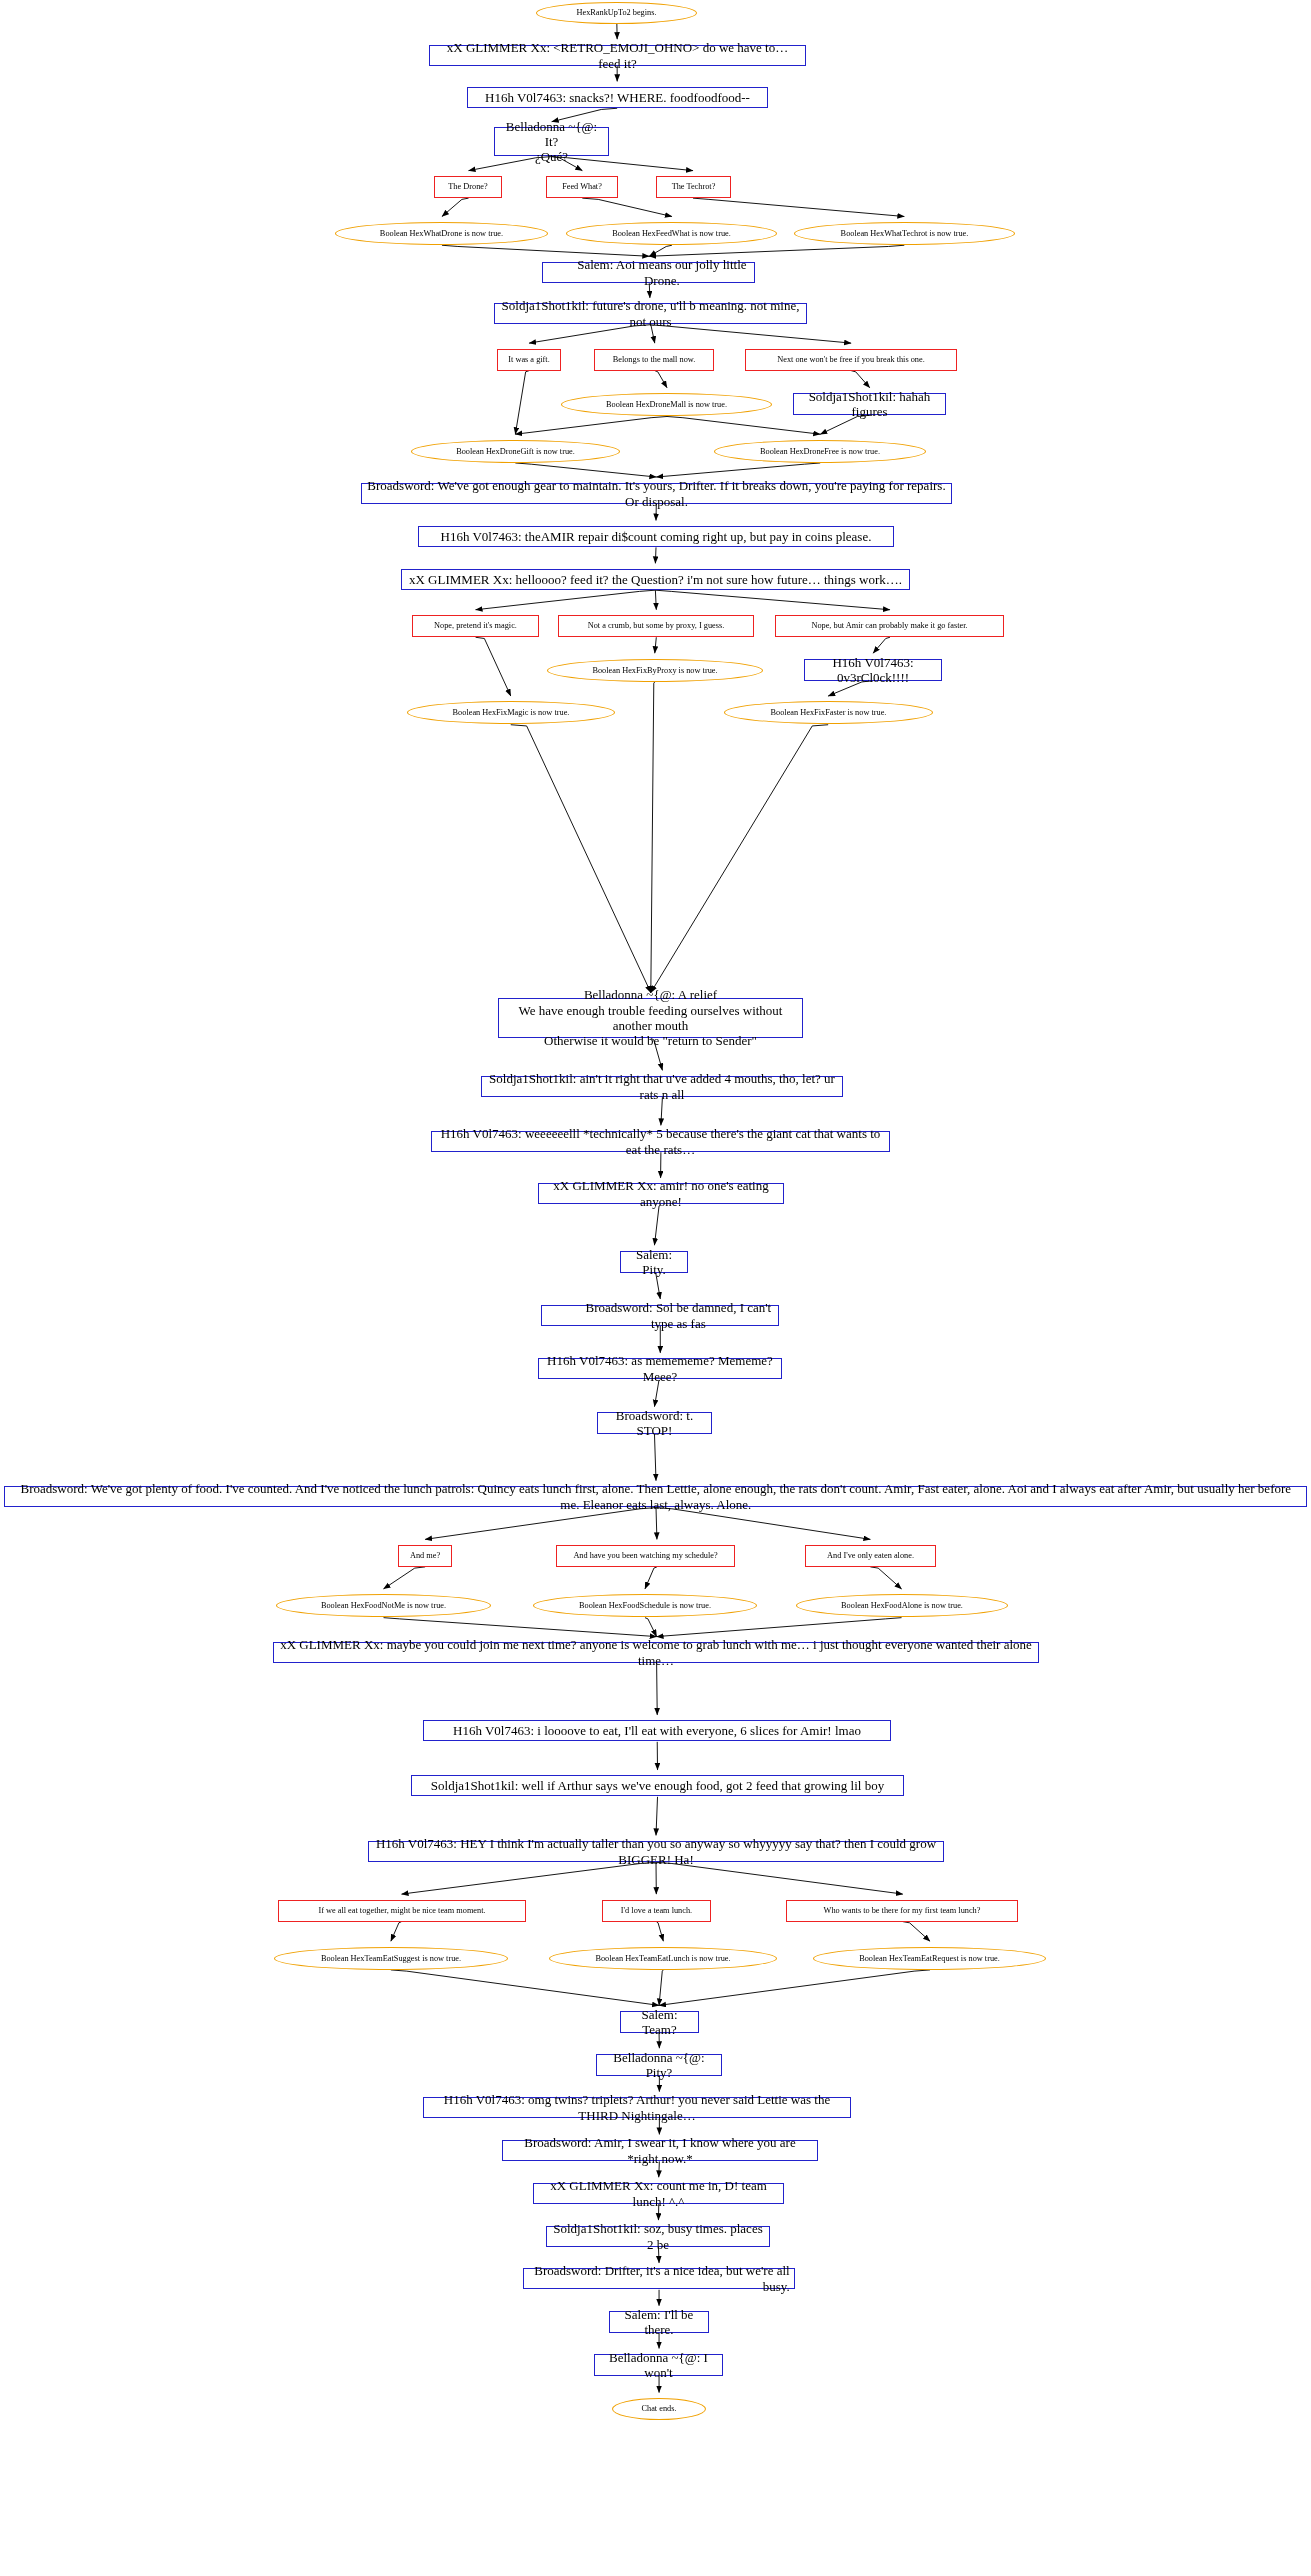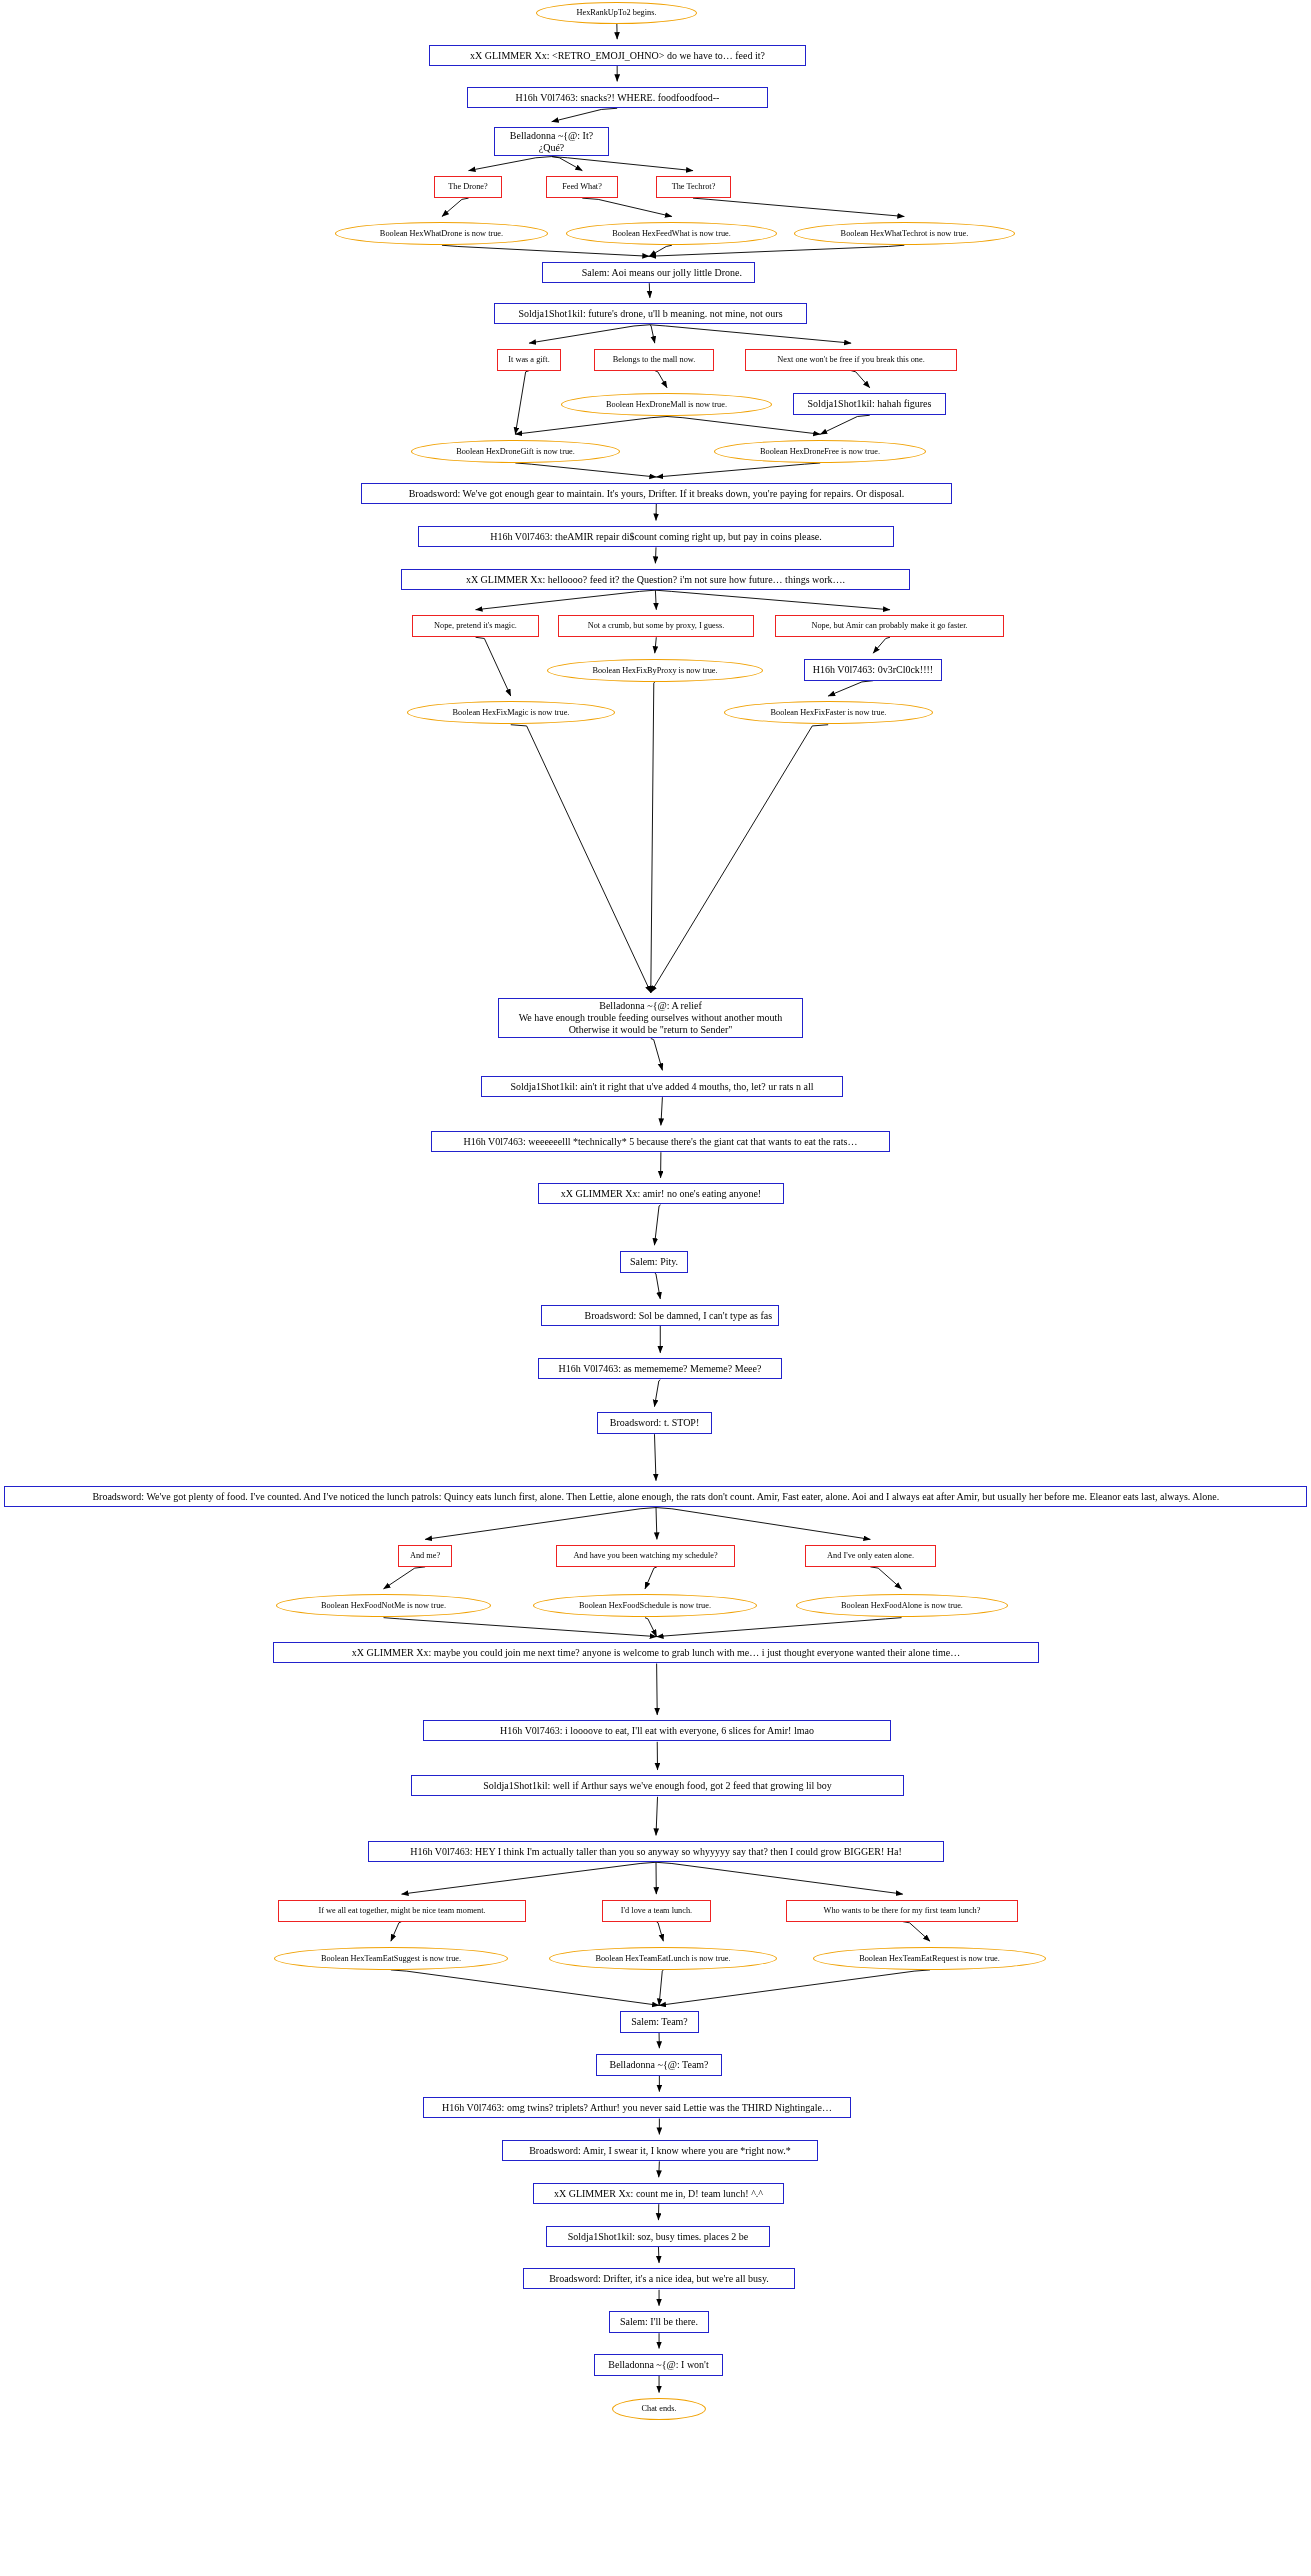--- a/index.html
+++ b/index.html
@@ -33,21 +33,21 @@
     display: flex;
     align-items: center;
     justify-content: center;
     text-align: center;
     line-height: 1.18;
     white-space: pre;
     background: #ffffff;
   }
   .node-dialogue {
     border: 1px solid #2222cc;
-    font-size: 10px;
+    font-size: 13px;
     padding: 1.2px 4.3px;
   }
   .node-choice {
     border: 1px solid #ee2222;
     font-size: 8.3px;
     padding: 1.2px 4.3px;
   }
   .node-terminal,
   .node-boolean {
     border: 1.1px solid #f0a000;
@@ -199,21 +199,21 @@
       <div class="node node-dialogue" style="left: 423px; top: 1720px; width: 468px; height: 21.4px;"><span class="node-text">H16h V0l7463: i loooove to eat, I'll eat with everyone, 6 slices for Amir! lmao</span></div>
       <div class="node node-dialogue" style="left: 411px; top: 1775px; width: 493px; height: 21.4px;"><span class="node-text">Soldja1Shot1kil: well if Arthur says we've enough food, got 2 feed that growing lil boy</span></div>
       <div class="node node-dialogue" style="left: 368px; top: 1841px; width: 576px; height: 21.4px;"><span class="node-text">H16h V0l7463: HEY I think I'm actually taller than you so anyway so whyyyyy say that? then I could grow BIGGER! Ha!</span></div>
       <div class="node node-choice" style="left: 278px; top: 1900px; width: 248px; height: 22px;"><span class="node-text">If we all eat together, might be nice team moment.</span></div>
       <div class="node node-choice" style="left: 602px; top: 1900px; width: 109px; height: 22px;"><span class="node-text">I'd love a team lunch.</span></div>
       <div class="node node-choice" style="left: 786px; top: 1900px; width: 232px; height: 22px;"><span class="node-text">Who wants to be there for my first team lunch?</span></div>
       <div class="node node-boolean" style="left: 274px; top: 1947px; width: 234px; height: 23px;"><span class="node-text">Boolean HexTeamEatSuggest is now true.</span></div>
       <div class="node node-boolean" style="left: 549px; top: 1947px; width: 228px; height: 23px;"><span class="node-text">Boolean HexTeamEatLunch is now true.</span></div>
       <div class="node node-boolean" style="left: 813px; top: 1947px; width: 233px; height: 23px;"><span class="node-text">Boolean HexTeamEatRequest is now true.</span></div>
       <div class="node node-dialogue" style="left: 620px; top: 2011px; width: 79px; height: 22px;"><span class="node-text">Salem: Team?</span></div>
-      <div class="node node-dialogue" style="left: 596px; top: 2054px; width: 126px; height: 22px;"><span class="node-text">Belladonna ~{@: Team?</span></div>
+      <div class="node node-dialogue" style="left: 596px; top: 2054px; width: 126px; height: 22px;"><span class="node-text">Belladonna ~{@: Pity?</span></div>
       <div class="node node-dialogue" style="left: 423px; top: 2097px; width: 428px; height: 21.4px;"><span class="node-text">H16h V0l7463: omg twins? triplets? Arthur! you never said Lettie was the THIRD Nightingale…</span></div>
       <div class="node node-dialogue" style="left: 502px; top: 2140px; width: 316px; height: 21.4px;"><span class="node-text">Broadsword: Amir, I swear it, I know where you are *right now.*</span></div>
       <div class="node node-dialogue" style="left: 533px; top: 2183px; width: 251px; height: 21.4px;"><span class="node-text">xX GLIMMER Xx: count me in, D! team lunch! ^.^</span></div>
       <div class="node node-dialogue" style="left: 546px; top: 2226px; width: 224px; height: 21.4px;"><span class="node-text">Soldja1Shot1kil: soz, busy times. places 2 be</span></div>
       <div class="node node-dialogue" style="left: 523px; top: 2268px; width: 272px; height: 21.4px; text-align: right;"><span class="node-text">Broadsword: Drifter, it's a nice idea, but we're all busy.</span></div>
       <div class="node node-dialogue" style="left: 609px; top: 2311px; width: 100px; height: 22px;"><span class="node-text">Salem: I'll be there.</span></div>
       <div class="node node-dialogue" style="left: 594px; top: 2354px; width: 129px; height: 22px;"><span class="node-text">Belladonna ~{@: I won't</span></div>
       <div class="node node-terminal" style="left: 612px; top: 2398px; width: 94px; height: 22px;"><span class="node-text">Chat ends.</span></div>
     </div>
 </div>

